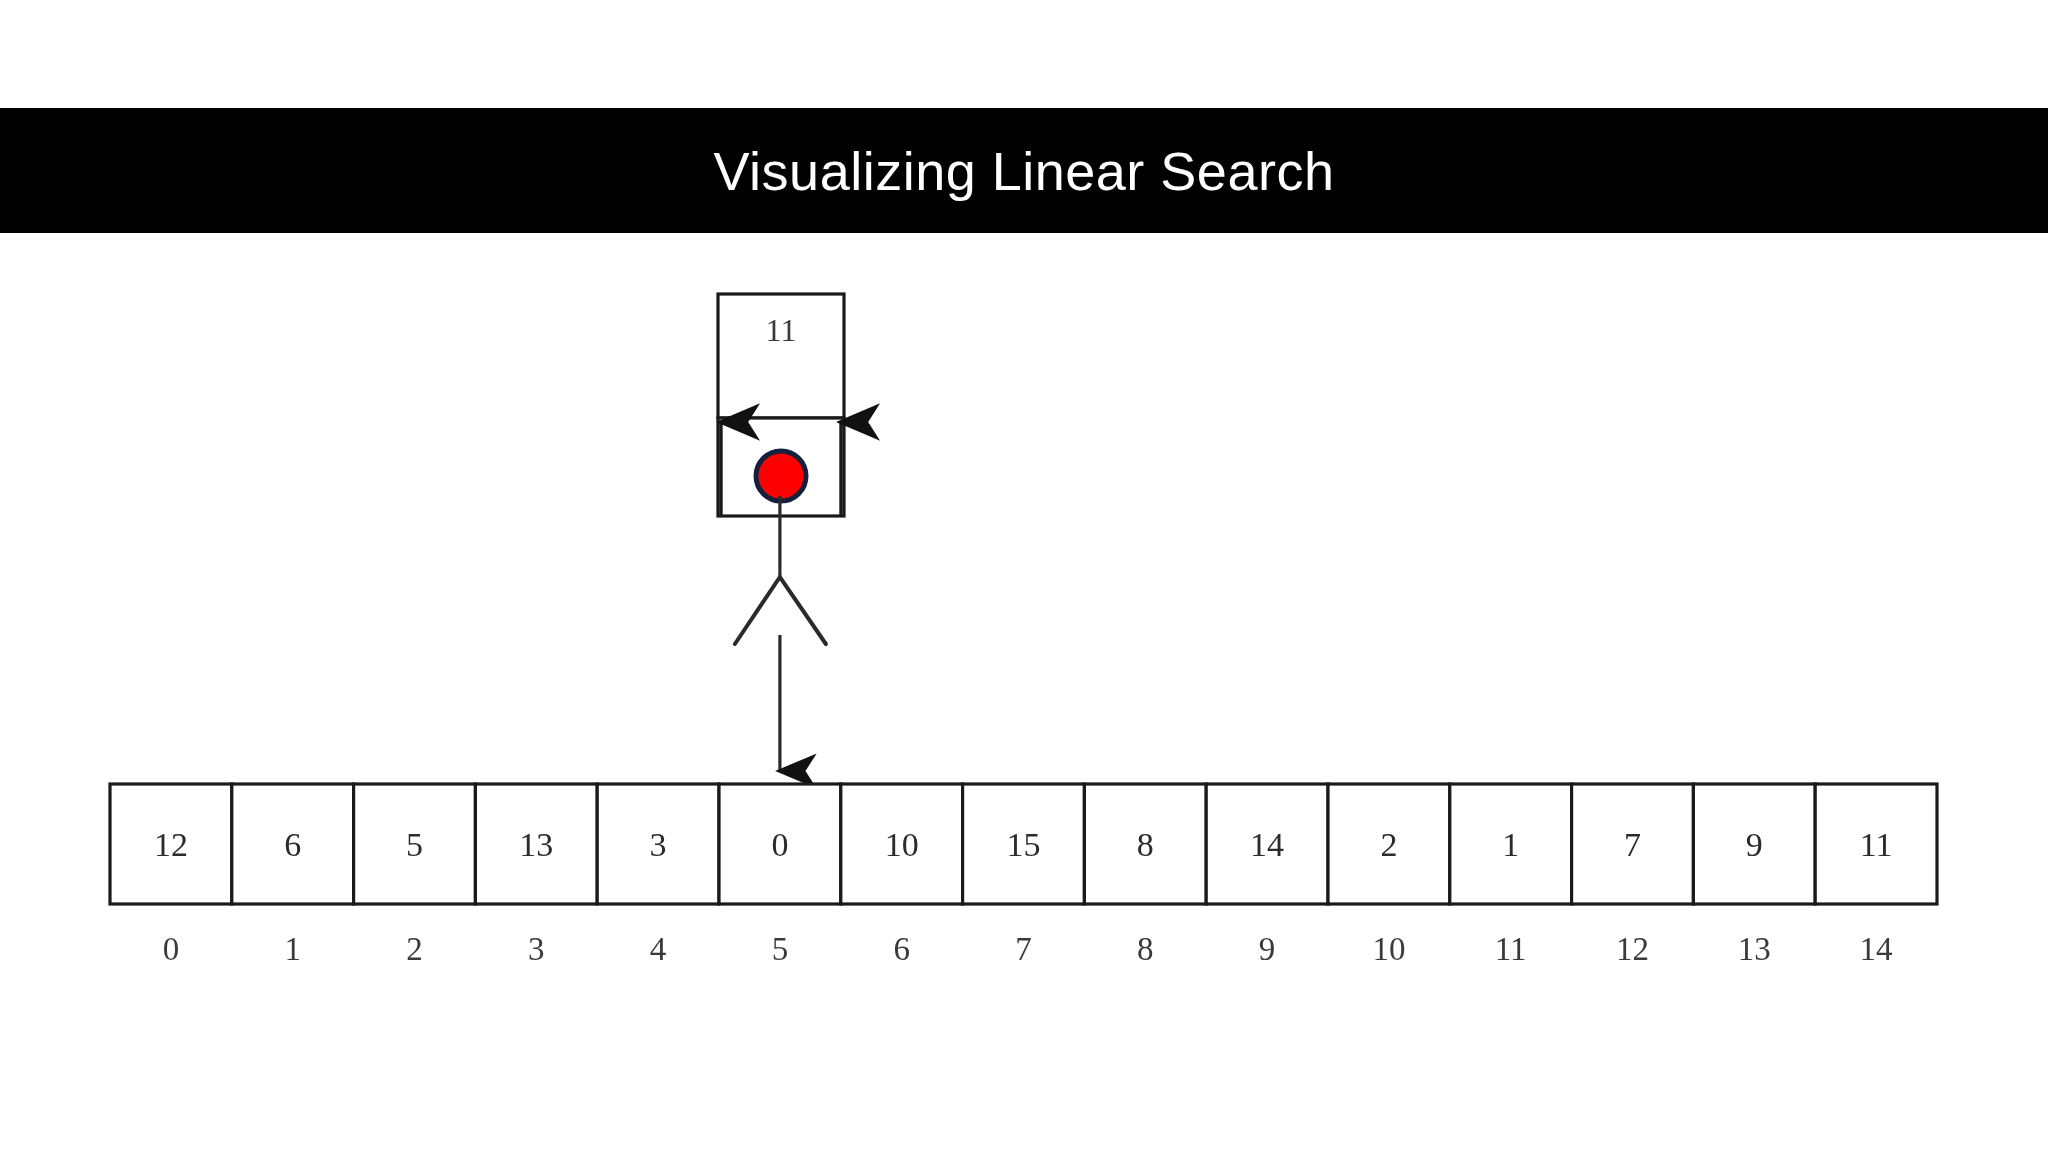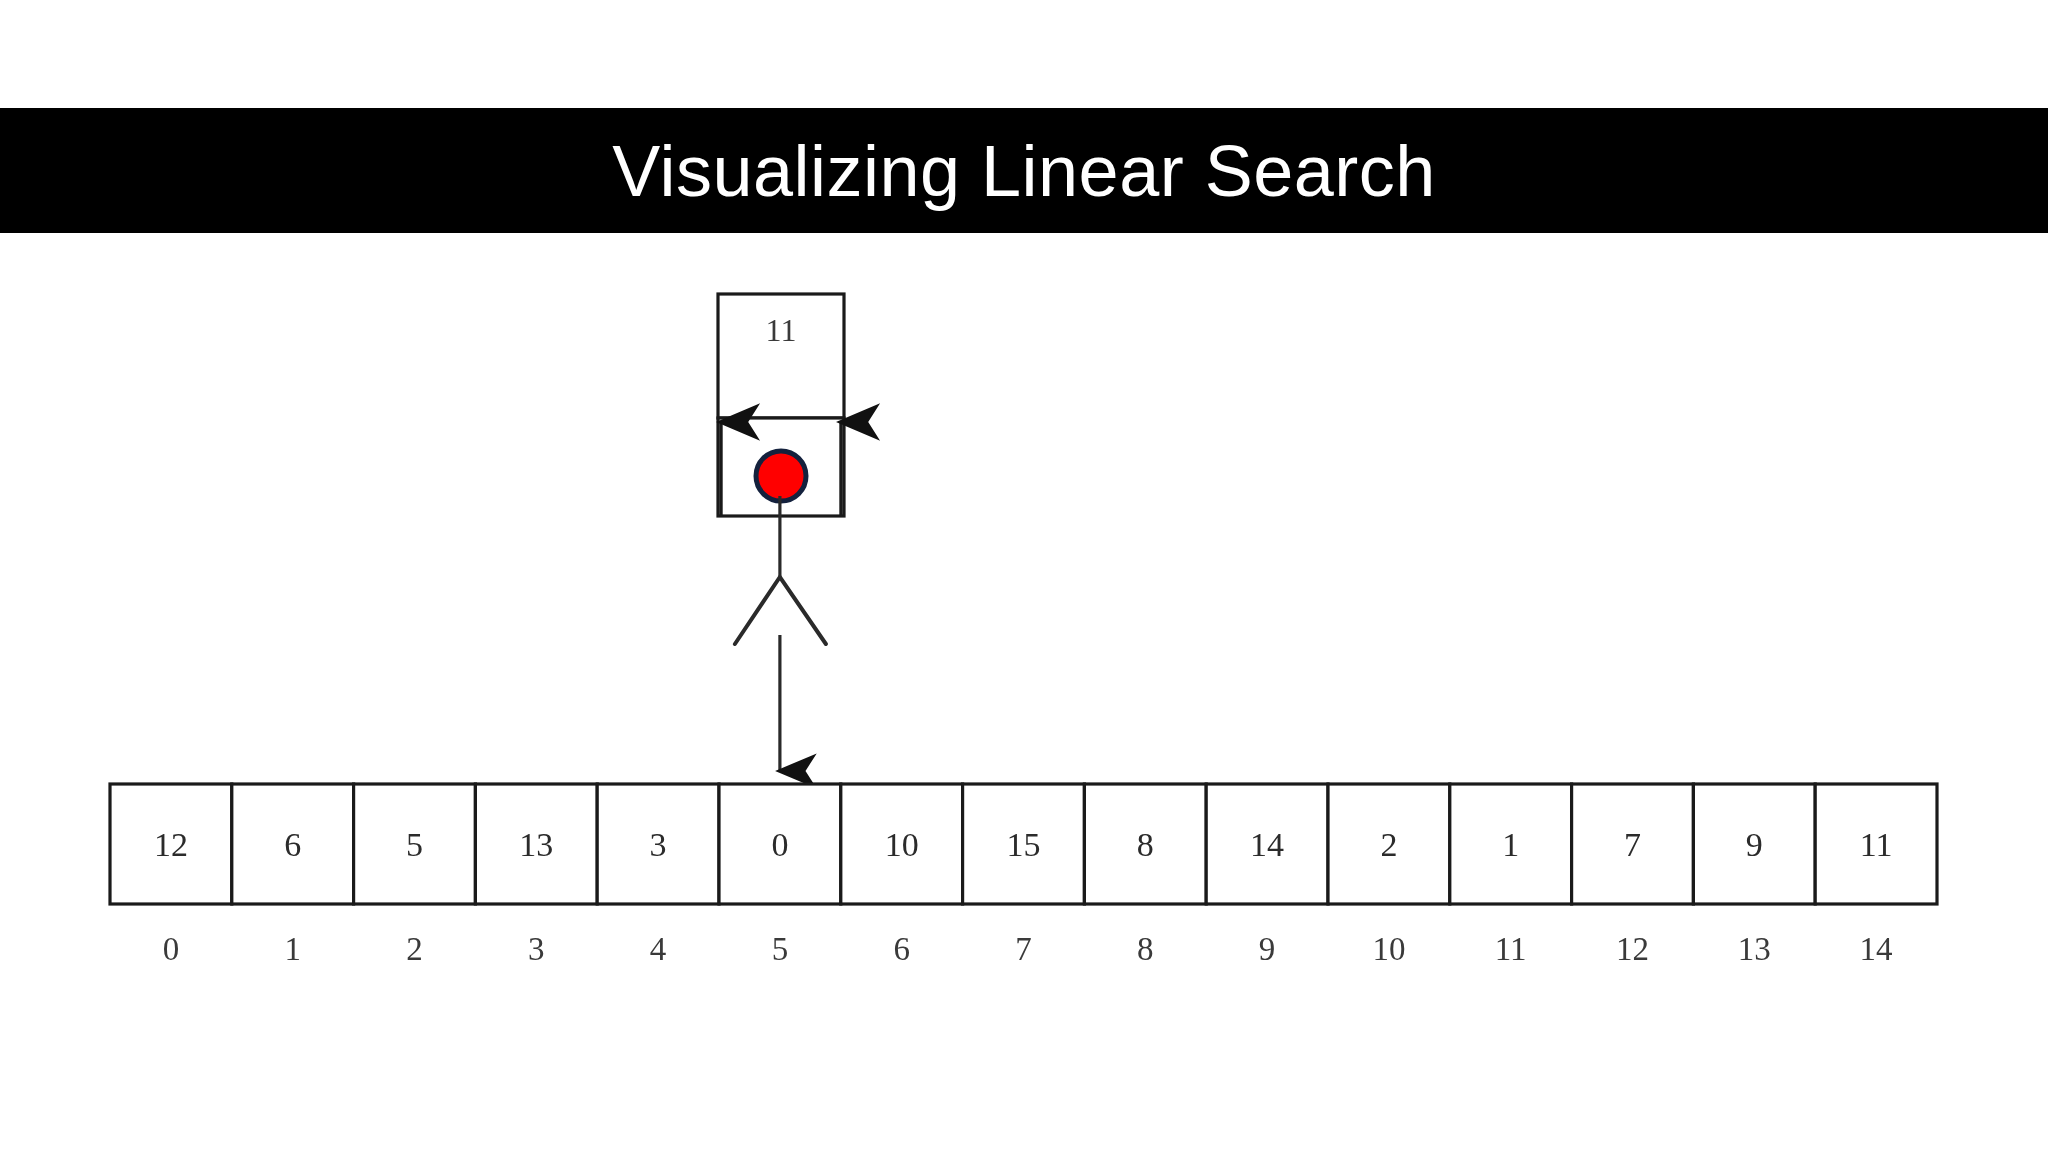--- a/index.html
+++ b/index.html
@@ -24,21 +24,21 @@
     width: 2048px;
     height: 125px;
     background: #000000;
     display: flex;
     align-items: center;
     justify-content: center;
   }
   #title-text {
     color: #ffffff;
     font-family: "Liberation Sans", sans-serif;
-    font-size: 72px;
+    font-size: 54px;
     font-weight: 400;
     letter-spacing: 0.5px;
     line-height: 1;
     white-space: nowrap;
   }
 
   
   #diagram {
     position: absolute;
     left: 0;

